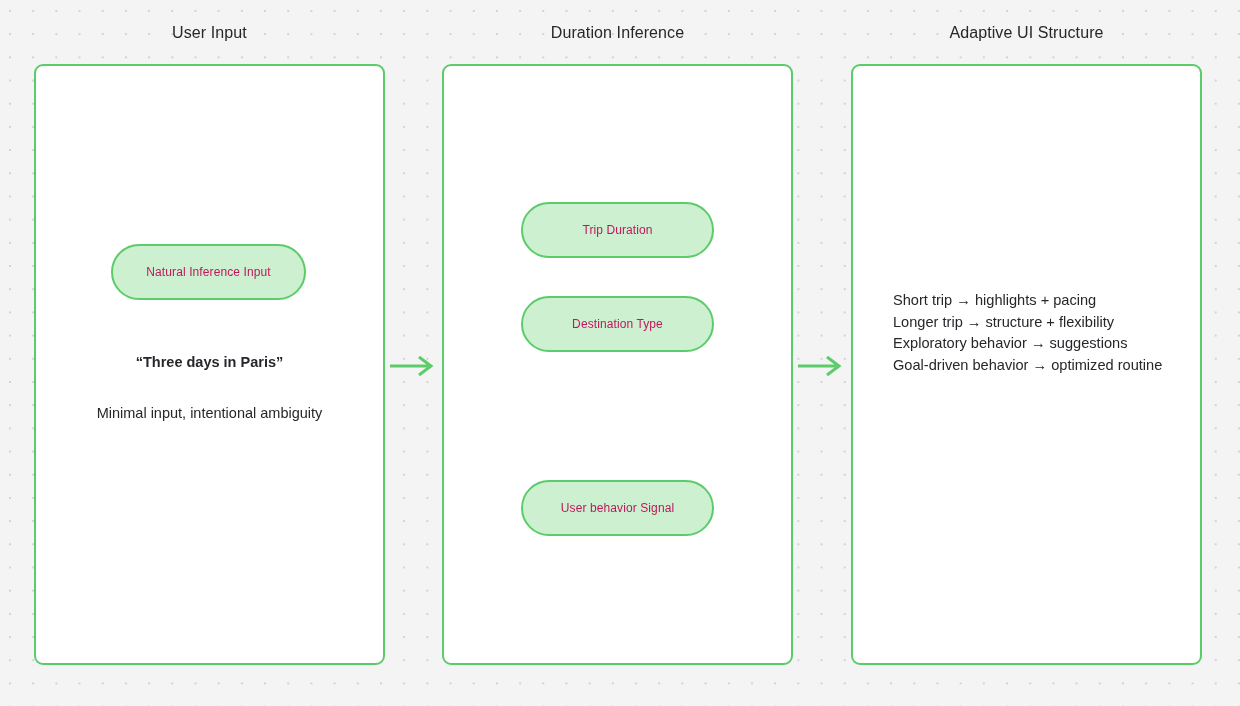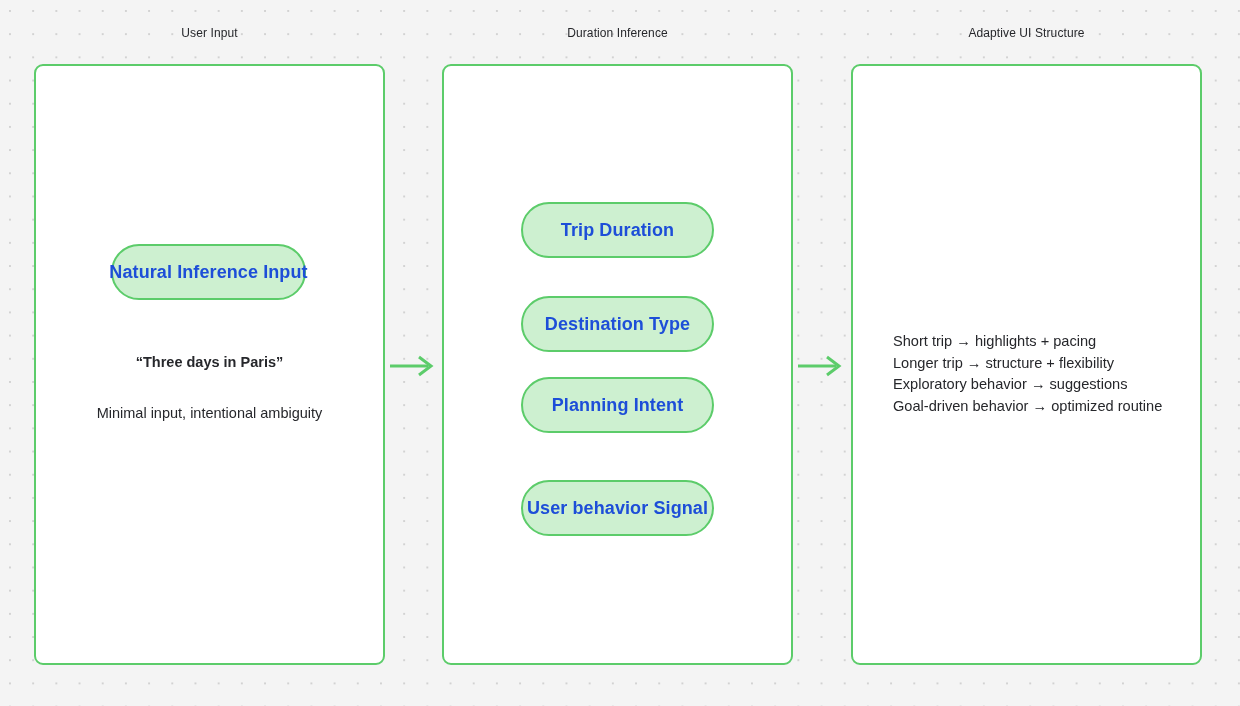--- a/index.html
+++ b/index.html
@@ -23,21 +23,21 @@
     background-image: radial-gradient(circle at 1px 1px, #d2d2d2 1.1px, transparent 1.3px);
     background-size: 23.2px 23.2px;
     background-position: 9px 10px;
   }
 
   
   .col-header {
     position: absolute;
     top: 23px;
     text-align: center;
-    font-size: 12px;
+    font-size: 16px;
     color: #26272b;
     letter-spacing: 0.1px;
     white-space: nowrap;
     line-height: 20px;
   }
 
   
   .panel {
     position: absolute;
     top: 64px;
@@ -54,25 +54,24 @@
   
   .pill {
     position: absolute;
     background: #cdf0d0;
     border: 2.6px solid #5ccc6a;
     border-radius: 29px;
     box-sizing: border-box;
     display: flex;
     align-items: center;
     justify-content: center;
-    font-size: 18px;
-    color: #1d4ed8;
+    font-size: 12px;
+    color: #be185d;
     letter-spacing: 0.1px;
     white-space: nowrap;
-    font-weight: bold;
   }
 
   
   #pill-nli {
     left: 111px;
     top: 244px;
     width: 195px;
     height: 56px;
   }
 
@@ -100,21 +99,20 @@
   }
   #cap-quote { top: 352px; font-weight: bold; }
   #cap-note  { top: 403px; }
 
   
   #outcome-list {
     position: absolute;
     left: 893px;
     top: 290px;
     width: 300px;
-    margin-top: 41px;
   }
   .outcome-line {
     font-size: 14.6px;
     color: #26272b;
     line-height: 21.5px;
     white-space: nowrap;
   }
 
   
   .arrow {
@@ -144,21 +142,20 @@
   <div class="cap" id="cap-quote">“Three days in Paris”</div>
 
   <div class="cap" id="cap-note">Minimal input, intentional ambiguity</div>
 
   <div class="panel" id="panel-2"></div>
 
   <div class="pill pill-ctx" id="pill-ctx-0">Trip Duration</div>
 
   <div class="pill pill-ctx" id="pill-ctx-1">Destination Type</div>
 
-  <div class="pill pill-ctx" id="pill-ctx-2">Planning Intent</div>
 
   <div class="pill pill-ctx" id="pill-ctx-3">User behavior Signal</div>
 
   <div class="panel" id="panel-3"></div>
 
   <div id="outcome-list">
     <div class="outcome-line">Short trip → highlights + pacing</div>
     <div class="outcome-line">Longer trip → structure + flexibility</div>
     <div class="outcome-line">Exploratory behavior → suggestions</div>
     <div class="outcome-line">Goal-driven behavior → optimized routine</div>

